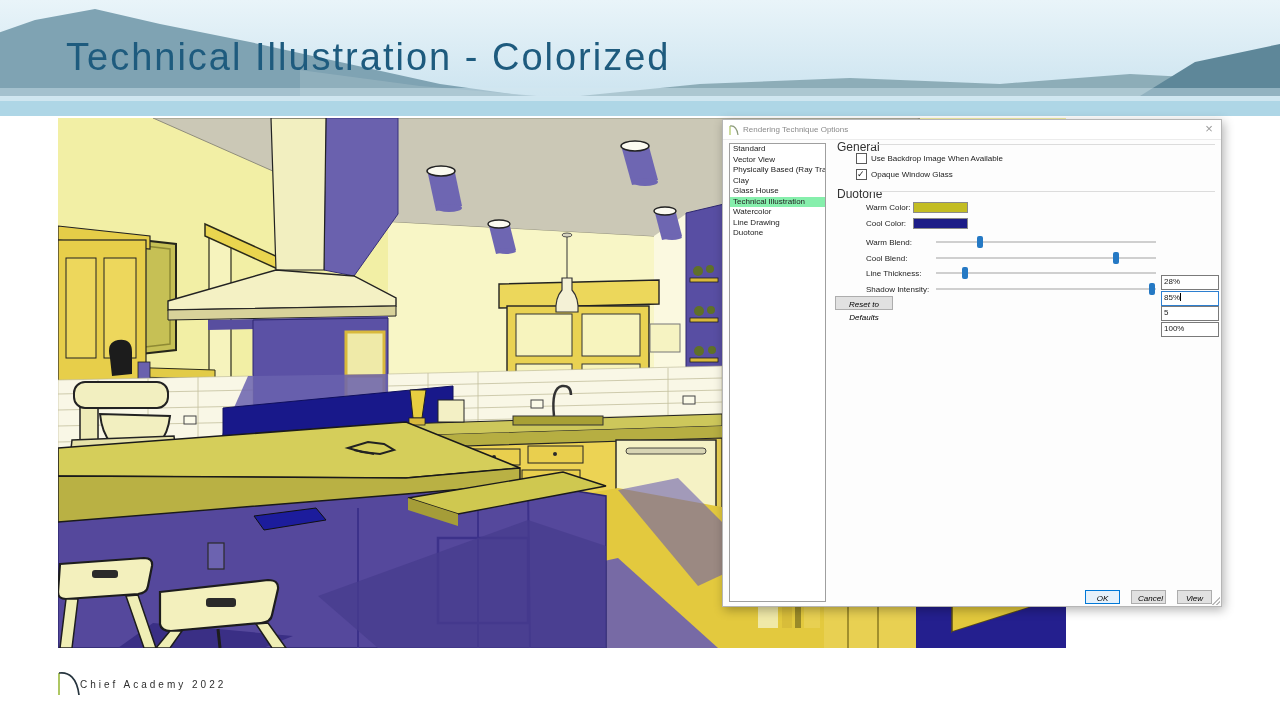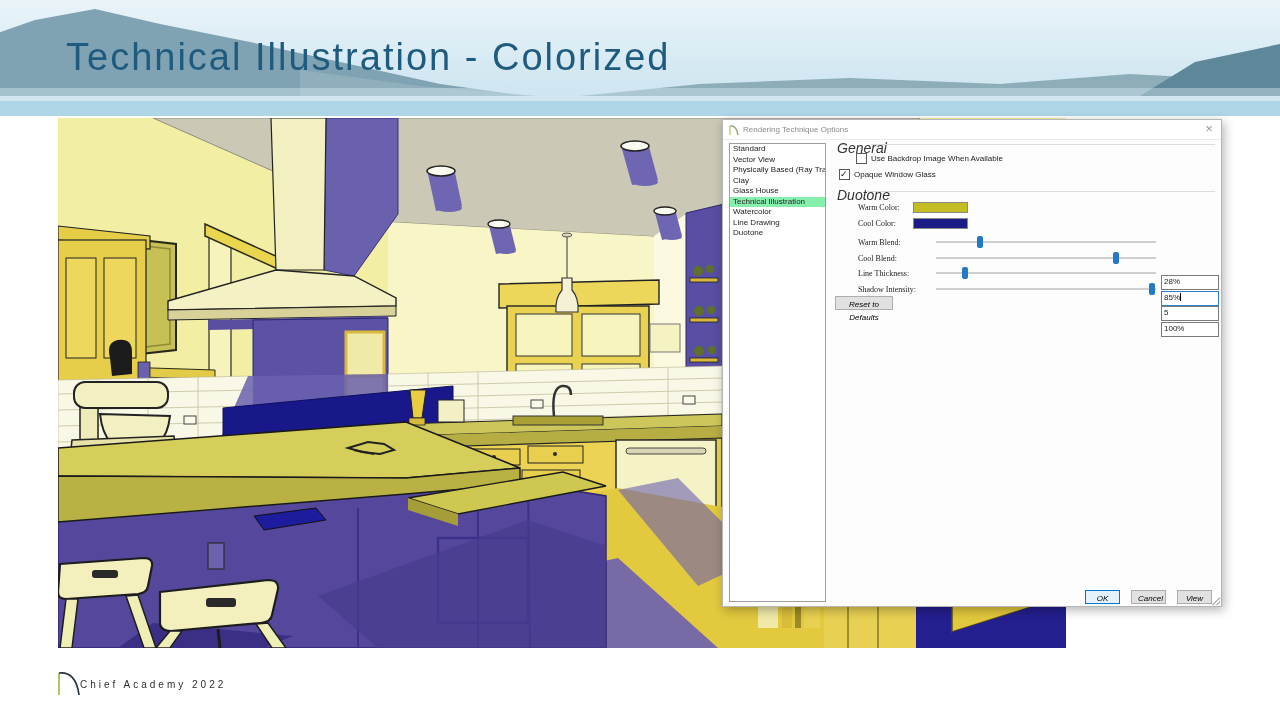--- a/index.html
+++ b/index.html
@@ -19,26 +19,26 @@
   
   #dialog{left:722px;top:119px;width:498px;height:486px;background:#fdfdfd;
     border:1px solid #b6b6b6;box-shadow:2px 3px 10px rgba(0,0,0,.3);font-size:8px;color:#222;}
   #titlebar{left:0;top:0;right:0;height:19px;background:#fff;border-bottom:1px solid #ececec;}
   #dlg-title{left:20px;top:5px;color:#8a8a8a;font-size:8px;}
   #dlg-icon{left:5px;top:4px;}
   #close-x{right:4px;top:1px;width:16px;height:16px;color:#9a9a9a;font-size:13px;line-height:16px;text-align:center;cursor:pointer;}
   #listbox{left:6px;top:23px;width:95px;height:457px;border:1px solid #9f9f9f;background:#fff;overflow:hidden;}
   .li-item{padding:1px 0 1px 3px;line-height:8.5px;white-space:nowrap;cursor:default;}
   .li-item.sel{background:#86efac;}
-  .group-label{font-size:14px;color:#333;font-style:italic;}
+  .group-label{font-size:12px;color:#333;}
   .group-line{height:1px;background:#dcdcdc;}
   .cb-box{width:9px;height:9px;border:1px solid #5a5a5a;background:#fff;position:absolute;left:0;top:0;}
   .cb-box[data-checked="true"]::after{content:"\2713";position:absolute;left:0px;top:-1px;font-size:9px;color:#1a1a1a;}
   .cb-label{position:absolute;left:15px;top:1px;}
-  .eff-label{position:absolute;left:4px;top:3px;font-family:Liberation Serif, serif;}
+  .eff-label{position:absolute;left:12px;top:3px;}
   .swatch{position:absolute;width:53px;height:9px;border:1px solid #8a8a8a;}
   .eff-row{position:absolute;left:131px;width:361px;height:14px;}
   .slider{position:absolute;left:82px;top:1px;width:220px;height:12px;cursor:pointer;}
   .track{position:absolute;left:0;right:0;top:5px;height:2px;background:#cfcfcf;}
   .thumb{position:absolute;top:0px;width:6px;height:12px;background:#2579c4;border-radius:2px;}
   .num-field{position:absolute;left:307px;top:-1px;width:54px;height:12px;border:1px solid #7a7a7a;
     background:#fff;padding:1px 0 0 2px;font-size:8px;margin-top:41px;}
   .num-field[data-focused="true"]{border:1px solid #2d7fd0;}
   .num-field[data-focused="true"]::after{content:"";display:inline-block;width:0;height:8px;border-left:1px solid #000;margin-left:0px;vertical-align:-1px;}
   .btn{position:absolute;height:14px;background:#e1e1e1;border:1px solid #adadad;font-size:8px;
@@ -331,21 +331,21 @@
     <div class="li-item">Duotone</div>
   </div>
 
   <span class="abs group-label" style="left:114px;top:20px;">General</span>
   <div class="abs group-line" style="left:148px;right:6px;top:24px;"></div>
 
   <div class="abs" style="left:133px;top:33px;width:300px;height:11px;">
     <span class="cb-box" data-checked="false"></span>
     <span class="cb-label">Use Backdrop Image When Available</span>
   </div>
-  <div class="abs" style="left:116px;top:49px;width:300px;height:11px;">
+  <div class="abs" style="left:133px;top:49px;width:300px;height:11px;">
     <span class="cb-box" data-checked="true"></span>
     <span class="cb-label">Opaque Window Glass</span>
   </div>
 
   <span class="abs group-label" style="left:114px;top:67px;">Duotone</span>
   <div class="abs group-line" style="left:144px;right:6px;top:71px;"></div>
 
   <div class="abs" style="left:131px;top:82px;width:361px;height:12px;">
     <span class="eff-label" style="top:1px;">Warm Color:</span>
     <span class="swatch" style="left: 59px; top: 0px; background: rgb(195, 189, 35);" id="warm-swatch"></span>

